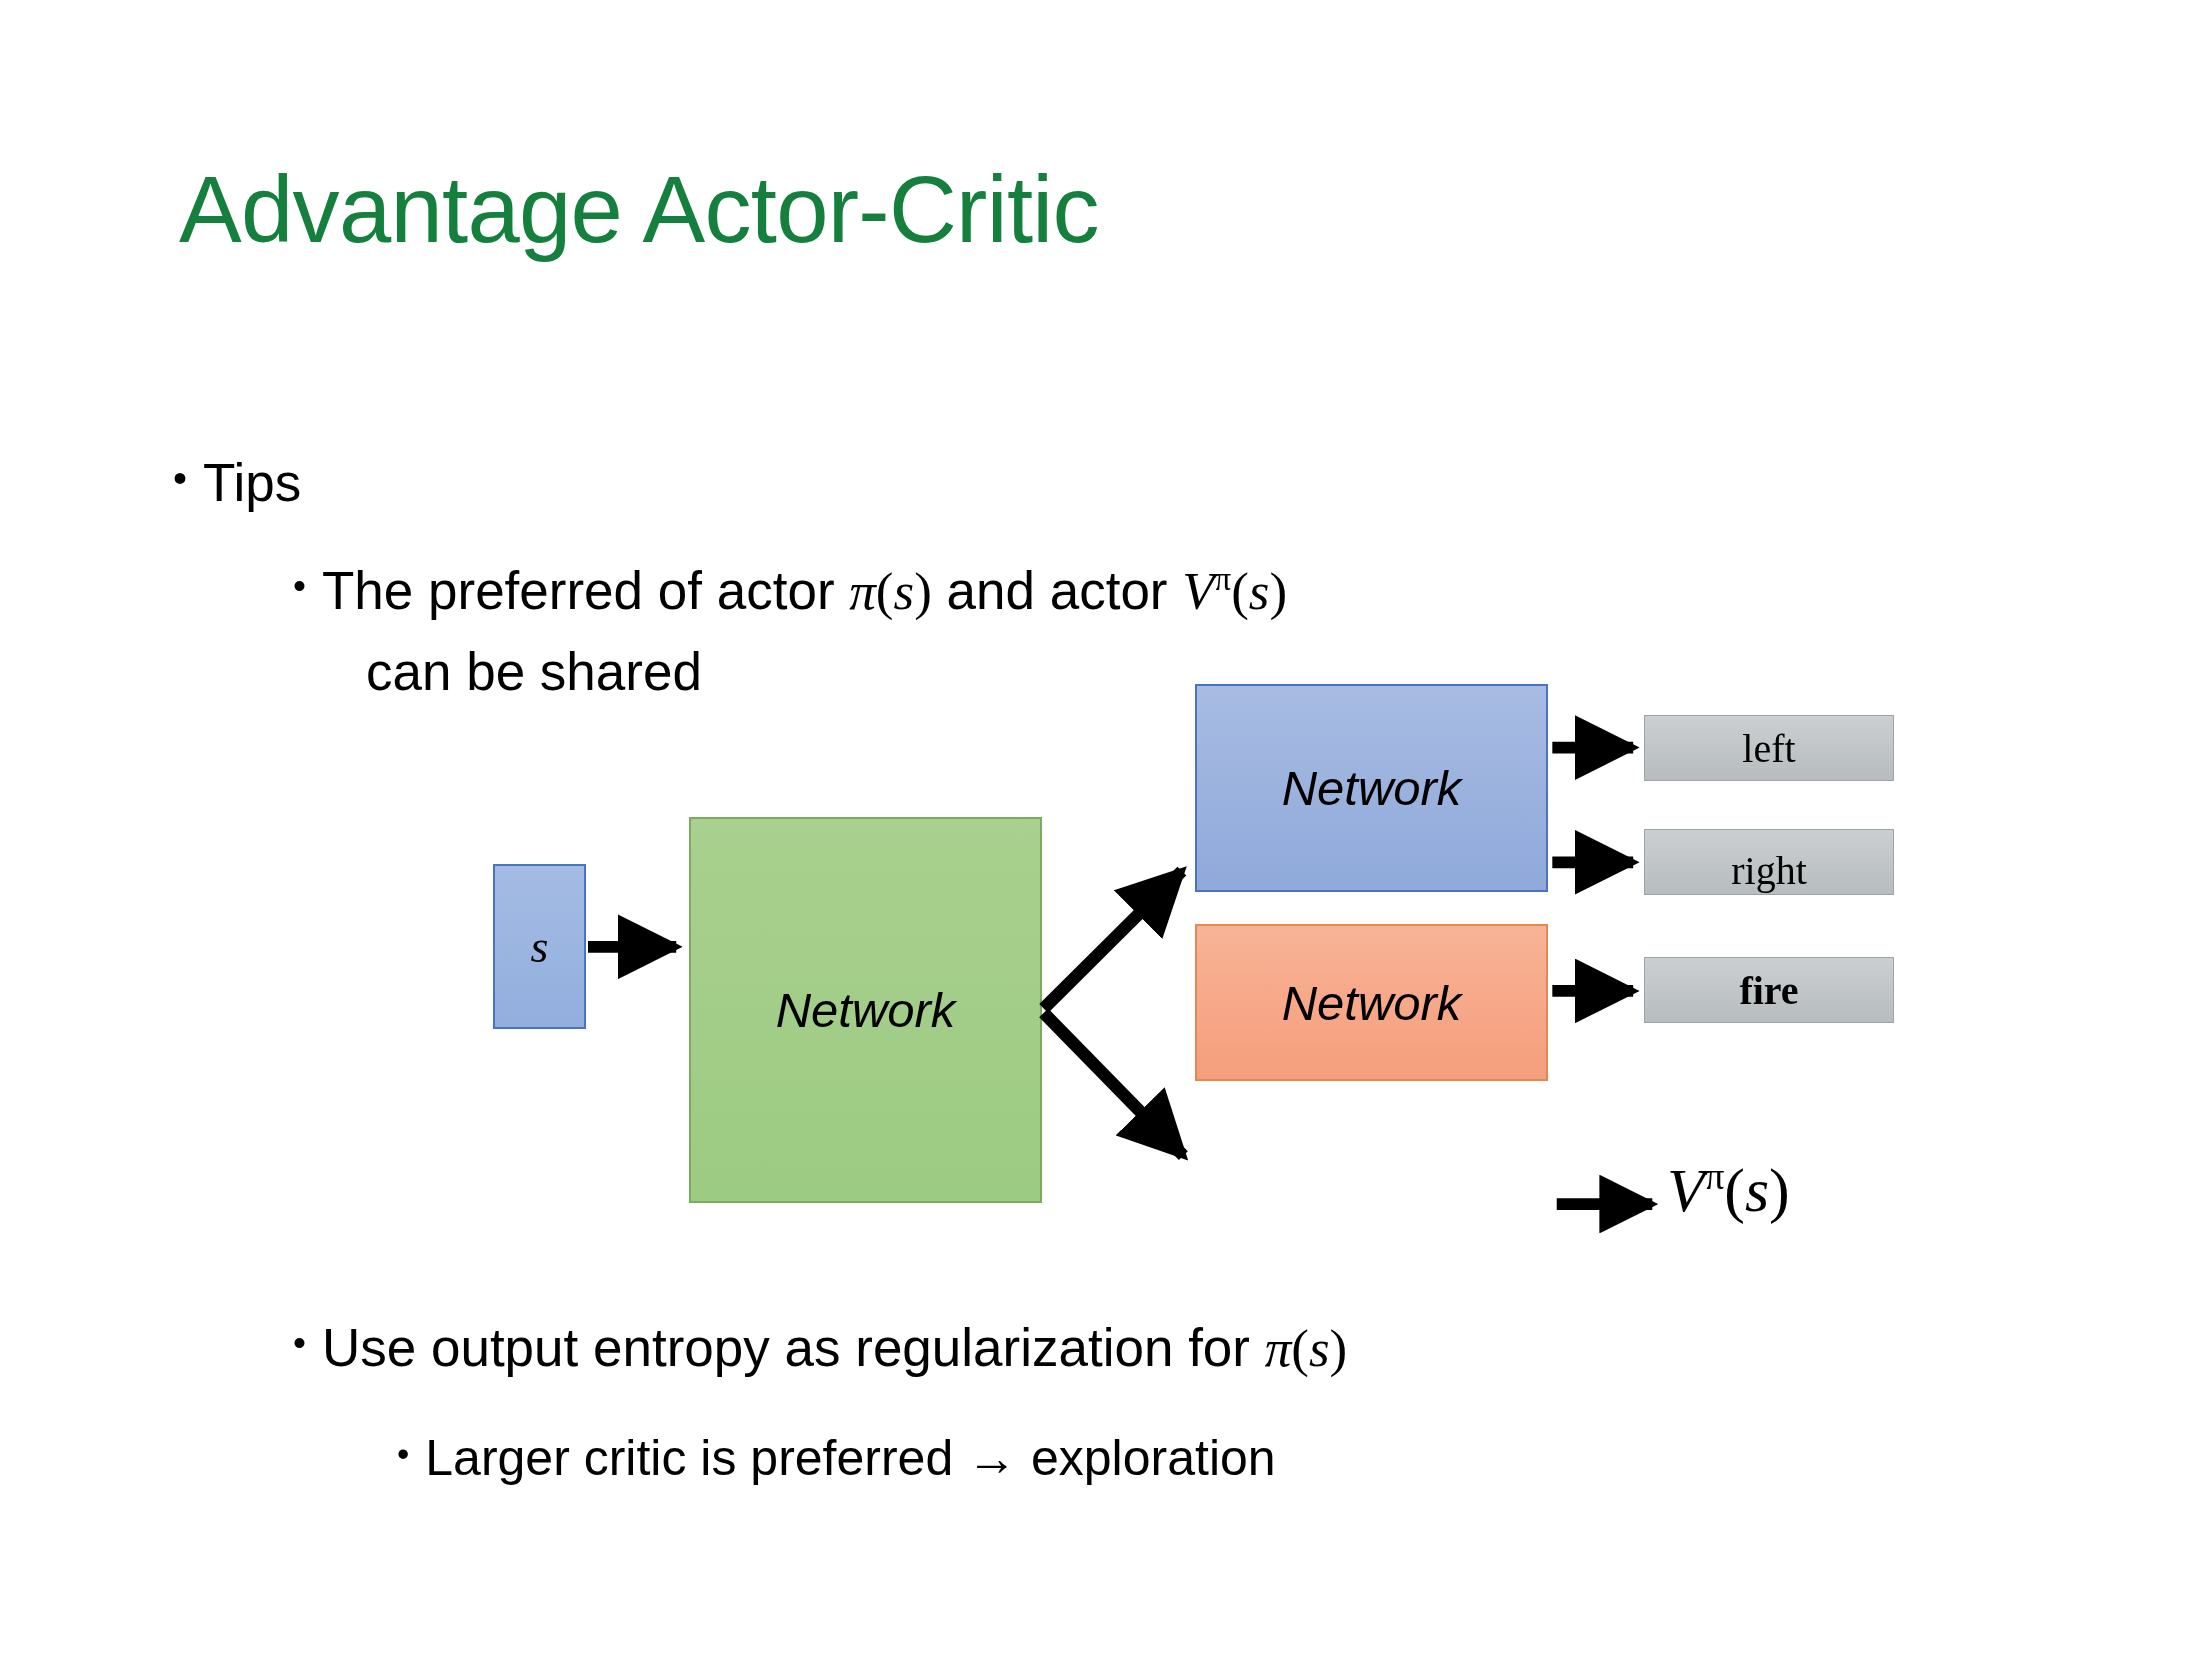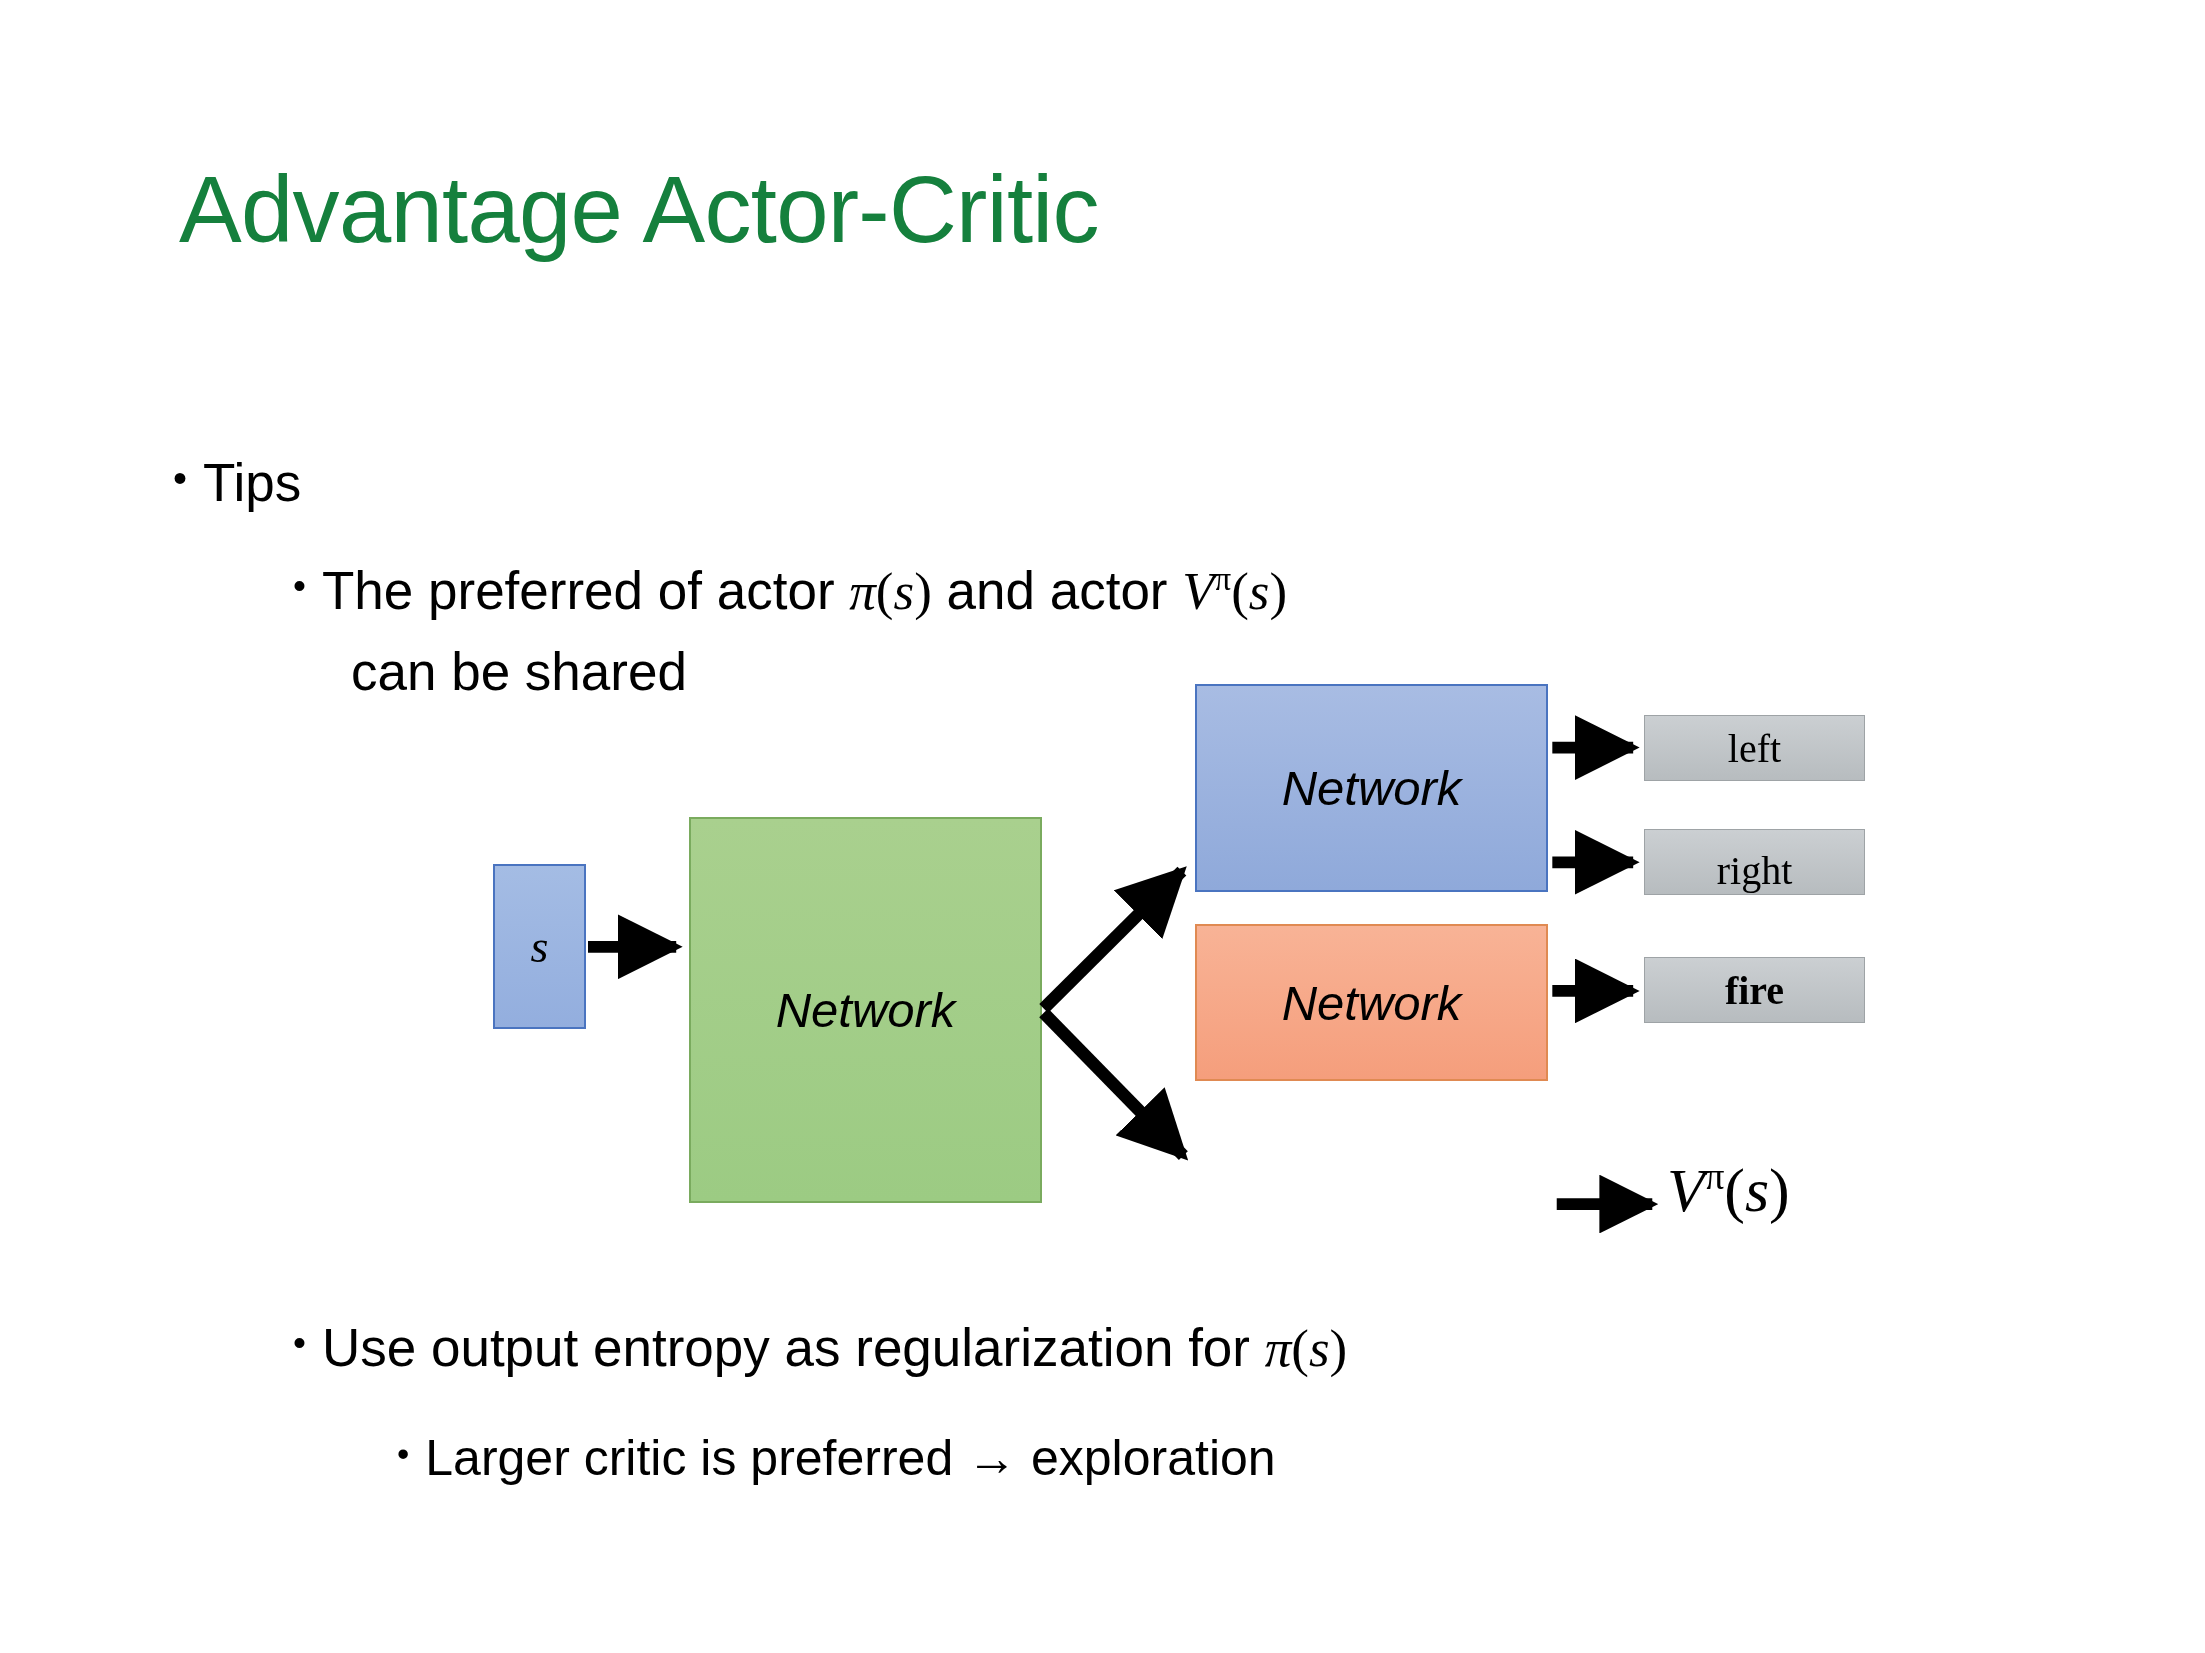--- a/index.html
+++ b/index.html
@@ -55,21 +55,21 @@
 
   #bullet-params {
     left: 293px;
     top: 560px;
     font-size: 53px;
   }
   #bullet-params .bullet-dot { font-size: 37px; position: relative; top: 7.4px; }
 
   #bullet-params-line2 {
     position: absolute;
-    left: 351px;
+    left: 366px;
     top: 641px;
     font-size: 53px;
     white-space: nowrap;
   }
 
   #bullet-entropy {
     left: 293px;
     top: 1317px;
     font-size: 53px;
   }
@@ -161,21 +161,21 @@
     top: 924px;
     width: 353px;
     height: 157px;
     background: linear-gradient(180deg, #f8b396 0%, #f59e7c 100%);
     border: 2.2px solid #e08a52;
   }
 
   .out-box {
     position: absolute;
     box-sizing: border-box;
-    width: 221px;
+    width: 250px;
     height: 66px;
     background: linear-gradient(180deg, #cbcfd2 0%, #b7bcbf 100%);
     border: 1.5px solid #9ea3a6;
     display: flex;
     align-items: center;
     justify-content: center;
   }
   .out-label {
     font-family: "Liberation Serif", "DejaVu Serif", serif;
     font-size: 40px;

